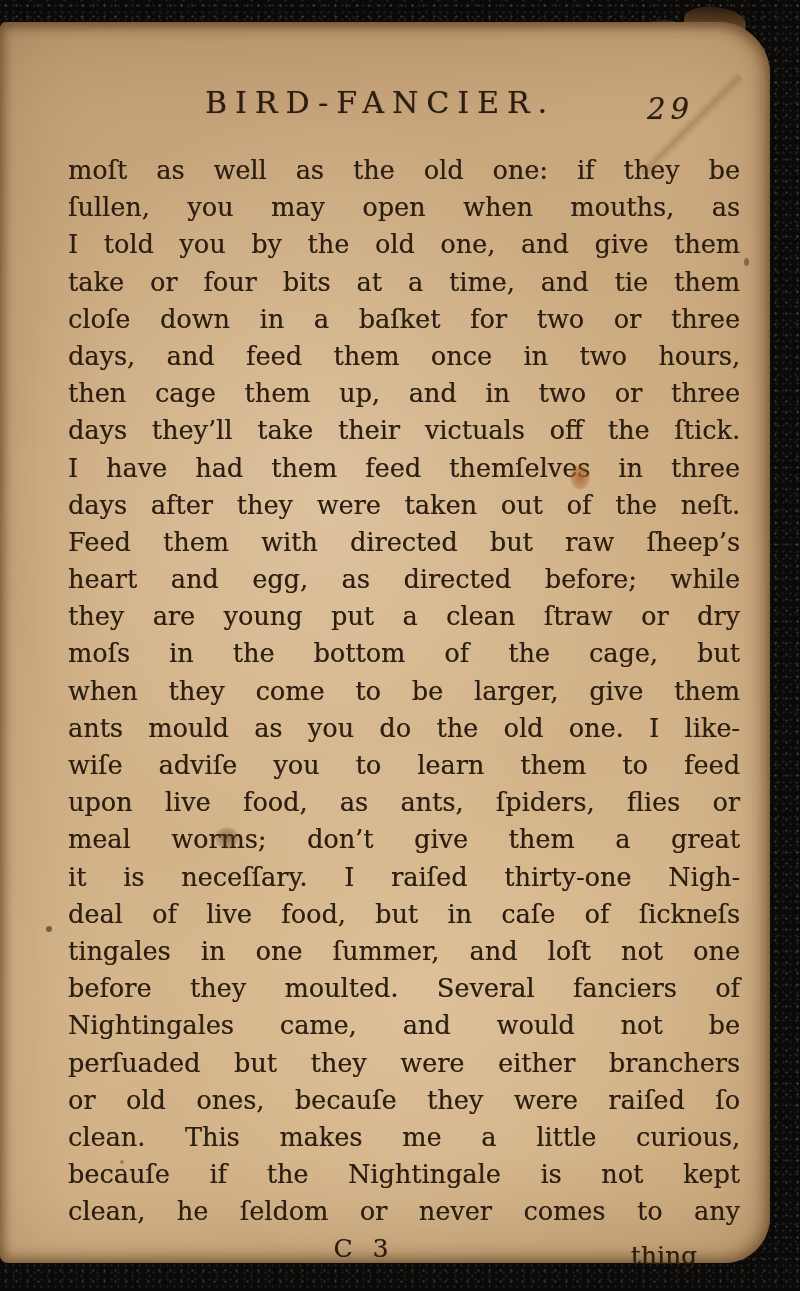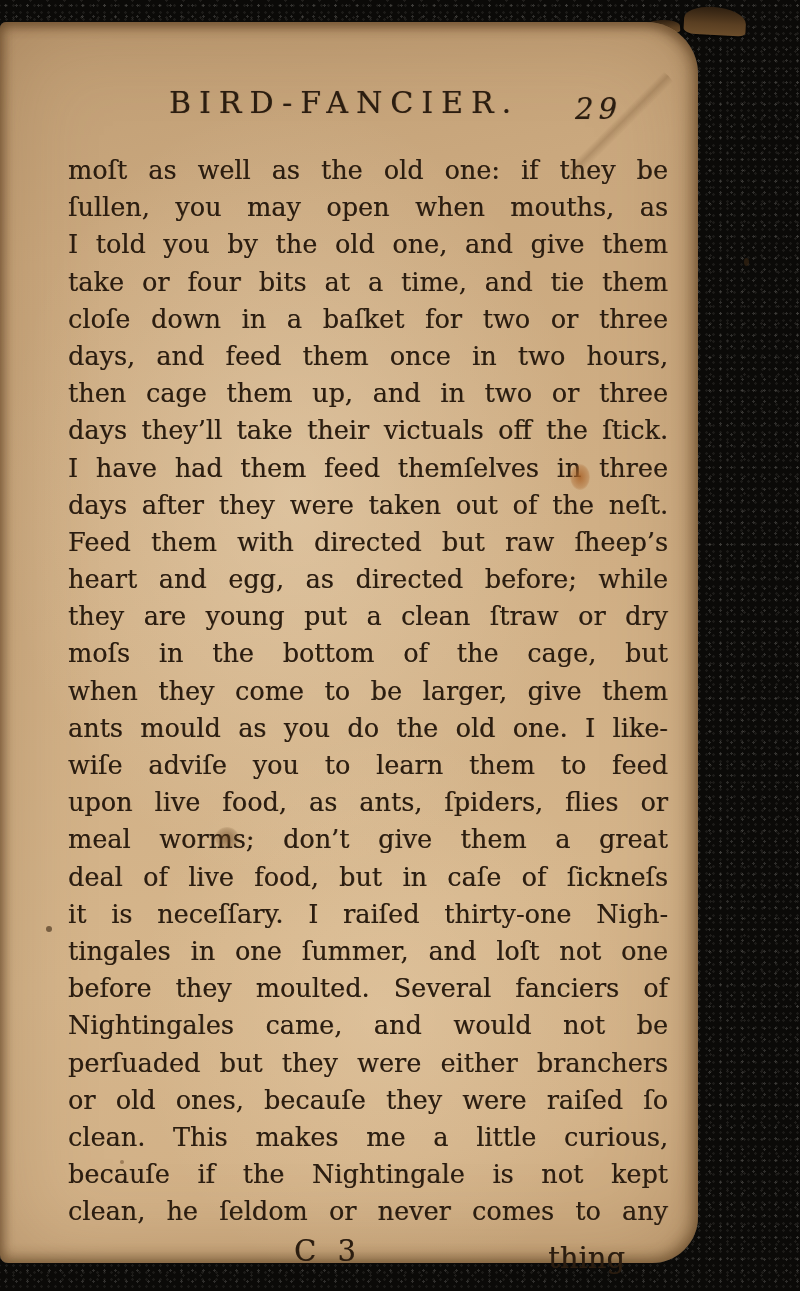--- a/index.html
+++ b/index.html
@@ -23,21 +23,21 @@
     background: linear-gradient(180deg, #2e1f10, #5a3f22 60%, #6b4d2b);
     box-shadow: 0 1px 2px rgba(0,0,0,.8);
   }
   .tab.small { left: 642px; top: 20px; width: 38px; height: 14px; border-radius: 60% 60% 20% 20%; transform: rotate(-4deg); }
   .tab.large { left: 684px; top: 7px;  width: 62px; height: 28px; border-radius: 55% 70% 15% 25%; transform: rotate(3deg); }
 
   
   .page {
     position: absolute;
     left: 0; top: 22px;
-    width: 698px; height: 1241px;
+    width: 770px; height: 1241px;
     border-radius: 6px 52px 46px 8px;
     background:
       radial-gradient(ellipse 60% 45% at 42% 38%, rgba(255,243,220,.30), rgba(255,243,220,0) 70%),
       radial-gradient(ellipse 55% 35% at 55% 80%, rgba(255,238,210,.22), rgba(255,238,210,0) 65%),
       linear-gradient(168deg, #bf9d74 0%, #caa87e 18%, #d0af85 45%, #d5b58b 70%, #d2b187 88%, #c9a77c 100%);
     box-shadow:
       inset 0 6px 10px rgba(95,65,35,.50),
       inset -9px 0 16px rgba(100,70,40,.45),
       inset 0 -7px 12px rgba(110,80,45,.42),
       inset 6px 0 10px rgba(100,70,40,.30),
@@ -82,21 +82,21 @@
   }
   .body-line {
     text-align: justify;
     text-align-last: justify;
     text-justify: inter-word;
     white-space: normal;
     height: 37.2px;
     overflow: visible;
   }
 
-  .footer { position: relative; margin: 4px 30px 0 68px; height: 44px; font-size: 29px; text-shadow: .35px .35px .6px rgba(43,29,16,.55); }
+  .footer { position: relative; margin: 4px 30px 0 68px; height: 44px; font-size: 25px; text-shadow: .35px .35px .6px rgba(43,29,16,.55); }
   .signature-mark { position: absolute; left: 50%; transform: translateX(calc(-50% - 40px)); letter-spacing: 6px; }
   .catchword { position: absolute; right: 43px; top: 7px; }
 
   
   .stain { position: absolute; border-radius: 50%; pointer-events: none; }
   .stain-orange {
     left: 570px; top: 442px; width: 20px; height: 26px;
     background: radial-gradient(ellipse at 50% 50%, rgba(168,98,40,.85), rgba(168,98,40,.35) 60%, rgba(168,98,40,0) 75%);
   }
   .stain-blot {
@@ -134,22 +134,22 @@
     <div class="body-line">days after they were taken out of the neſt.</div>
     <div class="body-line">Feed them with directed but raw ſheep’s</div>
     <div class="body-line">heart and egg, as directed before; while</div>
     <div class="body-line">they are young put a clean ſtraw or dry</div>
     <div class="body-line">moſs in the bottom of the cage, but</div>
     <div class="body-line">when they come to be larger, give them</div>
     <div class="body-line">ants mould as you do the old one. I like-</div>
     <div class="body-line">wiſe adviſe you to learn them to feed</div>
     <div class="body-line">upon live food, as ants, ſpiders, flies or</div>
     <div class="body-line">meal worms; don’t give them a great</div>
+    <div class="body-line">it is neceſſary. I raiſed thirty-one Nigh-</div>
     <div class="body-line">deal of live food, but in caſe of ſickneſs</div>
-    <div class="body-line">it is neceſſary. I raiſed thirty-one Nigh-</div>
     <div class="body-line">tingales in one ſummer, and loſt not one</div>
     <div class="body-line">before they moulted. Several fanciers of</div>
     <div class="body-line">Nightingales came, and would not be</div>
     <div class="body-line">perſuaded but they were either branchers</div>
     <div class="body-line">or old ones, becauſe they were raiſed ſo</div>
     <div class="body-line">clean. This makes me a little curious,</div>
     <div class="body-line">becauſe if the Nightingale is not kept</div>
     <div class="body-line">clean, he ſeldom or never comes to any</div>
   </div>
 

